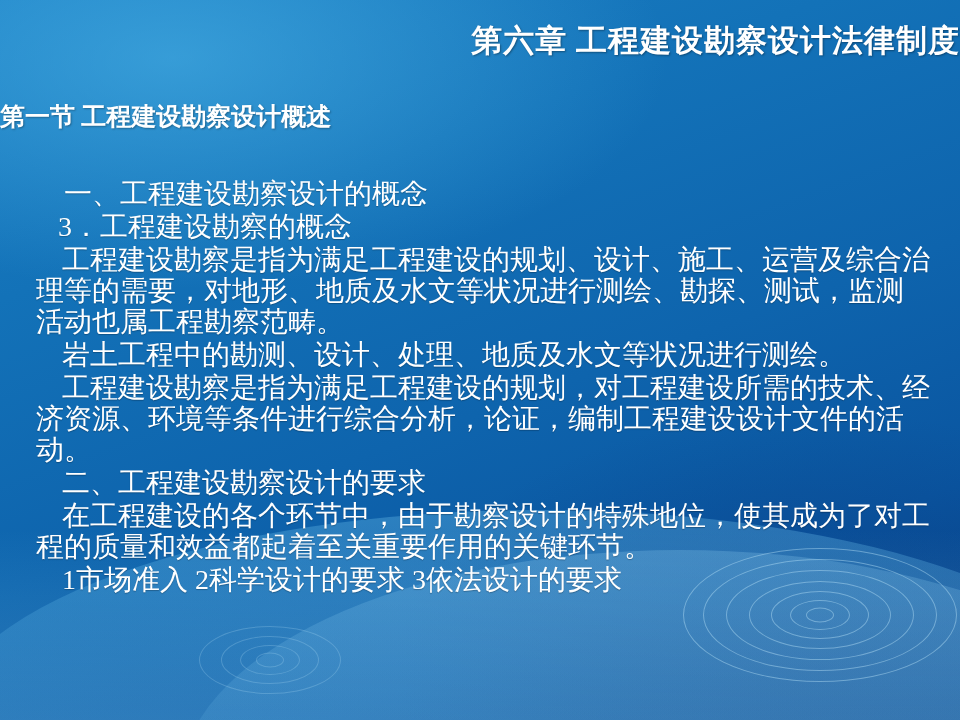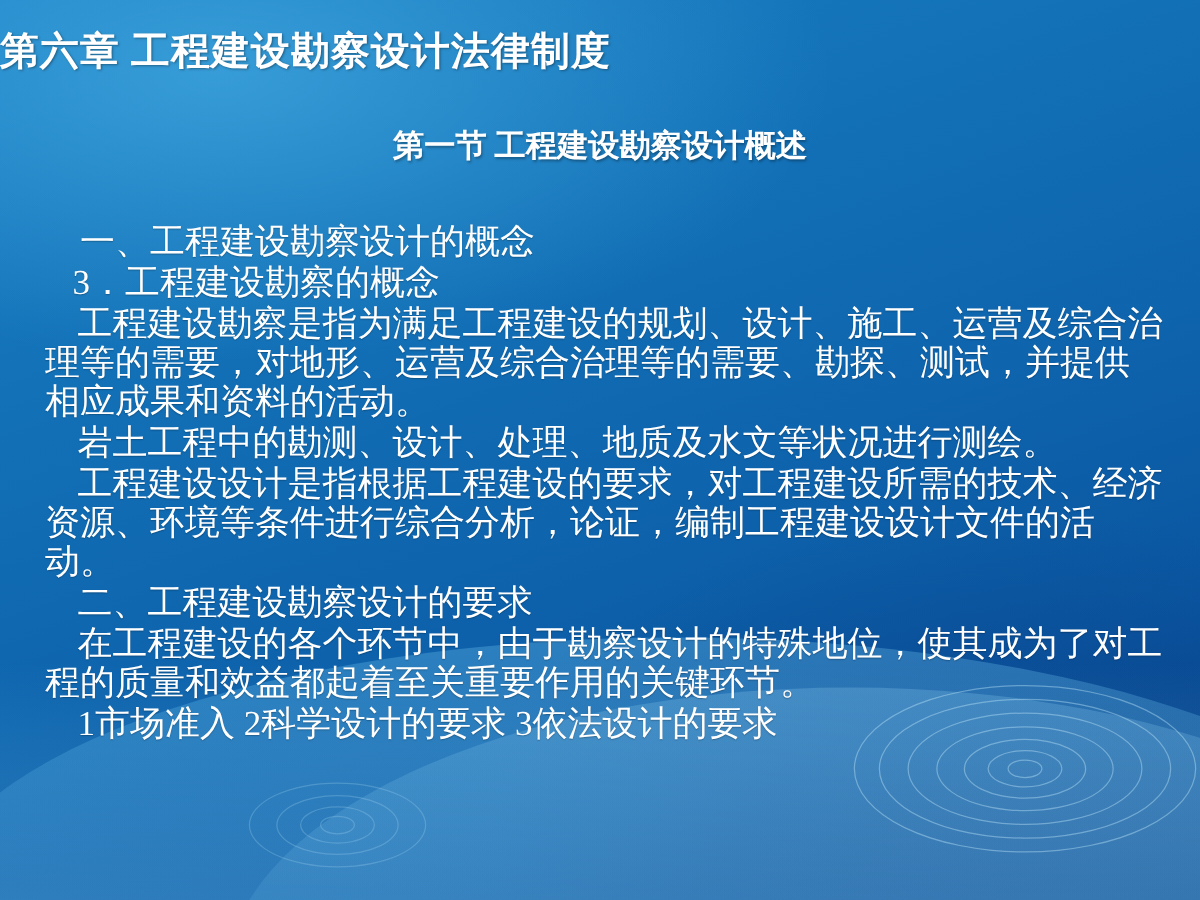--- a/index.html
+++ b/index.html
@@ -94,33 +94,32 @@
     position: absolute;
     inset: 0;
     color: #ffffff;
   }
 
   .title {
     position: absolute;
     top: 20px;
     left: 0;
     width: 960px;
-    text-align: left;
+    text-align: right;
     font-size: 31px;
     font-weight: bold;
     letter-spacing: 1px;
     text-shadow: 1px 1px 2px rgba(0,0,0,0.35);
   }
 
   .subtitle {
     position: absolute;
     top: 100px;
     left: 0;
     width: 960px;
-    text-align: center;
     font-size: 25px;
     font-weight: bold;
     text-shadow: 1px 1px 2px rgba(0,0,0,0.30);
     font-family: Liberation Serif, serif;
   }
 
   .body-block {
     position: absolute;
     top: 178px;
     left: 36px;
@@ -165,22 +164,22 @@
 
   <div class="content">
 
     <div class="title">第六章  工程建设勘察设计法律制度</div>
 
     <div class="subtitle">第一节 工程建设勘察设计概述</div>
 
     <div class="body-block">
       <p class="ind1">一、工程建设勘察设计的概念</p>
       <p class="ind2">3．工程建设勘察的概念</p>
-      <p class="ind-hang">工程建设勘察是指为满足工程建设的规划、设计、施工、运营及综合治理等的需要，对地形、运营及综合治理等的需要、勘探、测试，并提供相应成果和资料的活动。</p>
+      <p class="ind-hang">工程建设勘察是指为满足工程建设的规划、设计、施工、运营及综合治理等的需要，对地形、地质及水文等状况进行测绘、勘探、测试，监测活动也属工程勘察范畴。</p>
       <p class="ind-hang">岩土工程中的勘测、设计、处理、地质及水文等状况进行测绘。</p>
-      <p class="ind-hang">工程建设设计是指根据工程建设的要求，对工程建设所需的技术、经济资源、环境等条件进行综合分析，论证，编制工程建设设计文件的活动。</p>
+      <p class="ind-hang">工程建设勘察是指为满足工程建设的规划，对工程建设所需的技术、经济资源、环境等条件进行综合分析，论证，编制工程建设设计文件的活动。</p>
       <p class="ind-hang">二、工程建设勘察设计的要求</p>
       <p class="ind-hang">在工程建设的各个环节中，由于勘察设计的特殊地位，使其成为了对工程的质量和效益都起着至关重要作用的关键环节。</p>
       <p class="ind-hang">1市场准入  2科学设计的要求    3依法设计的要求</p>
     </div>
 
   </div>
 </div>
 
 </body></html>

